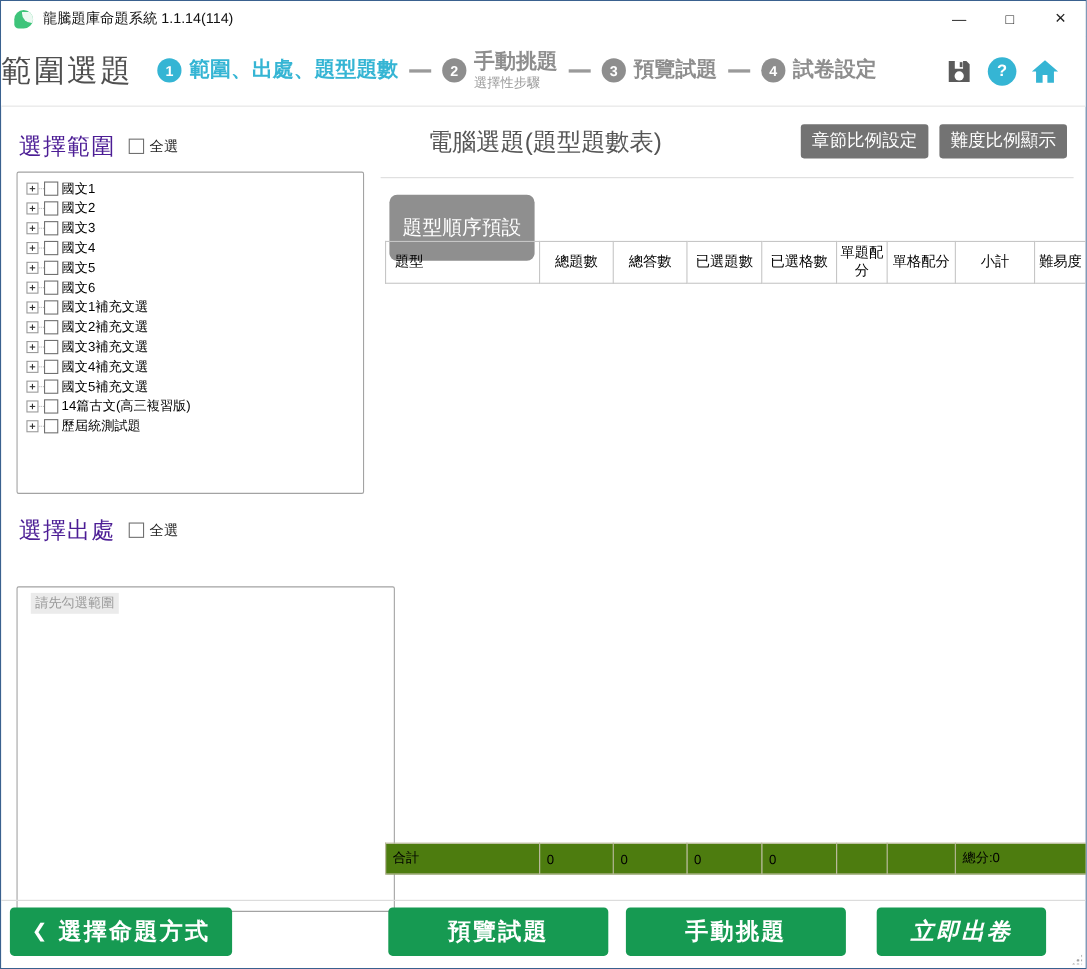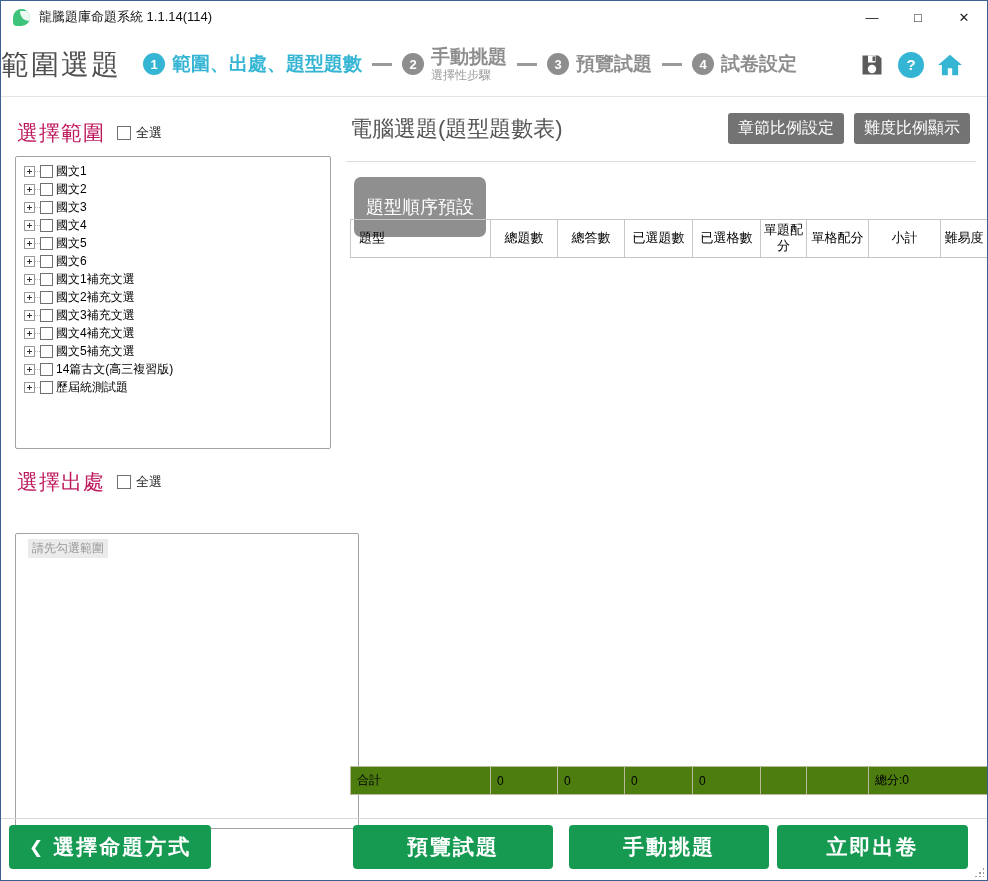--- a/index.html
+++ b/index.html
@@ -28,61 +28,61 @@
   .step.active .step-label { color:#35b5d4; }
   .step.inactive .step-circle { background:#8e8e8e; }
   .step.inactive .step-label { color:#8e8e8e; }
   .step-dash { width:20px; height:3px; background:#9a9a9a; margin:0 10px; }
   .header-icons { margin-left:auto; margin-right:24px; display:flex; align-items:flex-start; gap:13px; }
   .icon-btn { width:26px; height:26px; display:flex; align-items:center; justify-content:center; cursor:pointer; }
   .help-circle { width:26px; height:26px; border-radius:50%; background:#35b5d4; color:#fff; font-size:15px; font-weight:bold; display:flex; align-items:center; justify-content:center; }
 
   
   .section-head { position:absolute; display:flex; align-items:center; gap:12px; }
-  .section-title { font-size:21px; color:#be185d; letter-spacing:1px; }
+  .section-title { font-size:21px; color:#4c1d95; letter-spacing:1px; }
   .selectall { display:flex; align-items:center; gap:5px; cursor:pointer; }
   .cb { width:14px; height:14px; border:1px solid #707070; background:#fff; display:inline-block; flex:0 0 auto; }
   .selectall-label { font-size:13px; color:#222; }
 
   .panel { position:absolute; border:1px solid #a3a3a3; border-radius:2px; background:#fff; overflow:hidden; }
   #scope-panel { left:14px; top:155px; width:316px; height:293px; padding:5px 2px; }
   #source-panel { left:14px; top:532px; width:344px; height:296px; }
 
   .tree-row { display:flex; align-items:center; height:18px; padding-left:6px; cursor:pointer; }
   .expander { width:11px; height:11px; border:1px solid #9a9a9a; background:#fff; position:relative; flex:0 0 auto; }
   .expander::before { content:""; position:absolute; left:2px; top:4px; width:5px; height:1px; background:#333; }
   .expander::after { content:""; position:absolute; left:4px; top:2px; width:1px; height:5px; background:#333; }
   .hguide { width:5px; border-top:1px dotted #b5b5b5; flex:0 0 auto; }
   .tree-cb { width:13px; height:13px; border:1px solid #707070; background:#fff; margin-right:3px; flex:0 0 auto; }
   .tree-label { font-size:12px; color:#000; white-space:nowrap; }
 
   .placeholder-chip { display:inline-block; margin:5px 0 0 12px; padding:1px 4px; background:#ebebeb; color:#999; font-size:12px; }
 
   
   .main-heading-row { position:absolute; left:349px; top:112px; width:620px; display:flex; align-items:center; }
-  .main-heading { font-size:22px; color:#555; }
+  .main-heading { font-size:22px; color:#555;margin-left:39px; }
   .heading-btns { margin-left:auto; display:flex; gap:10px; }
   .btn-green-sm { background:#737373; color:#fff; font-size:16px; padding:5px 10px; border-radius:3px; border:none; cursor:pointer; font-family:inherit; }
   .main-divider { position:absolute; left:345px; top:160px; width:630px; height:1px; background:#ddd; }
   .btn-gray { position:absolute; left:353px; top:176px; background:#8f8f8f; color:#fff; font-size:18px; padding:18px 12px; border-radius:7px; border:none; cursor:pointer; font-family:inherit; }
 
   .qtable { position:absolute; left:349px; width:620px; border-collapse:collapse; table-layout:fixed; }
   #qtable-head { top:218px; }
   #qtable-head th { border:1px solid #c6c6c6; font-size:13px; font-weight:normal; color:#000; height:36px; padding:2px 3px; text-align:center; line-height:1.25; }
   #qtable-head th:first-child { text-align:left; padding-left:8px; }
   #qtable-foot { top:765px; }
   #qtable-foot td { border:1px solid #b9b99b; background:#4d7c0f; font-size:12px; color:#000; height:28px; padding:2px 6px; text-align:left; }
 
   
   .bottom-divider { position:absolute; left:0; top:817px; width:100%; height:1px; background:#d9d9d9; }
   .btn-green-lg { position:absolute; top:824px; height:44px; background:#169a52; color:#fff; border:none; border-radius:4px; font-size:21px; font-weight:bold; letter-spacing:2px; cursor:pointer; font-family:inherit; display:flex; align-items:center; justify-content:center; }
   #btn-back { left:8px; width:202px; }
   #btn-preview { left:352px; width:200px; }
   #btn-manual { left:568px; width:200px; }
-  #btn-generate { left:776px; width:191px; }
+  #btn-generate { left:796px; width:154px;font-style:italic; }
   .chev { font-size:17px; font-weight:bold; margin-right:8px; }
 
   .resize-grip { position:absolute; right:3px; bottom:3px; width:10px; height:10px;
     background-image:radial-gradient(#9a9a9a 1px, transparent 1.2px); background-size:4px 4px;
     clip-path:polygon(100% 0, 100% 100%, 0 100%); cursor:nwse-resize; }
 </style>
 </head>
 <body>
 
 <div id="app">

